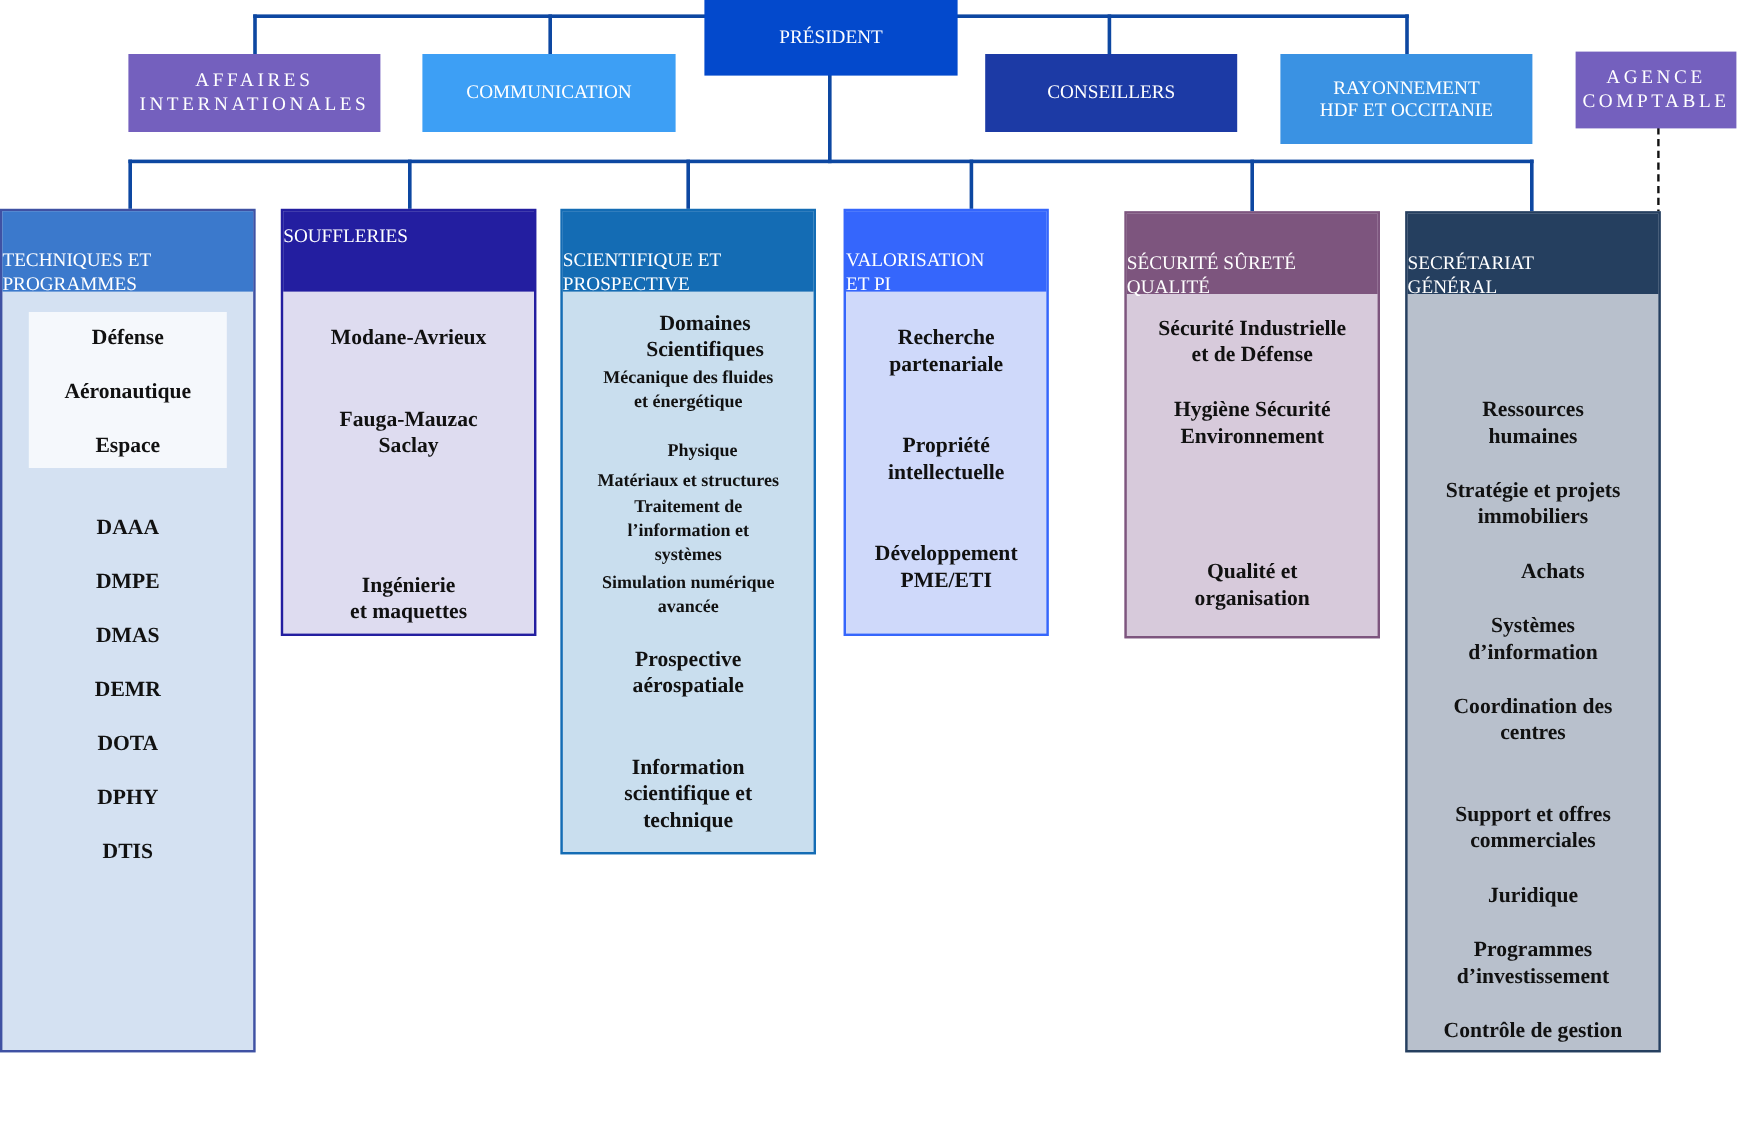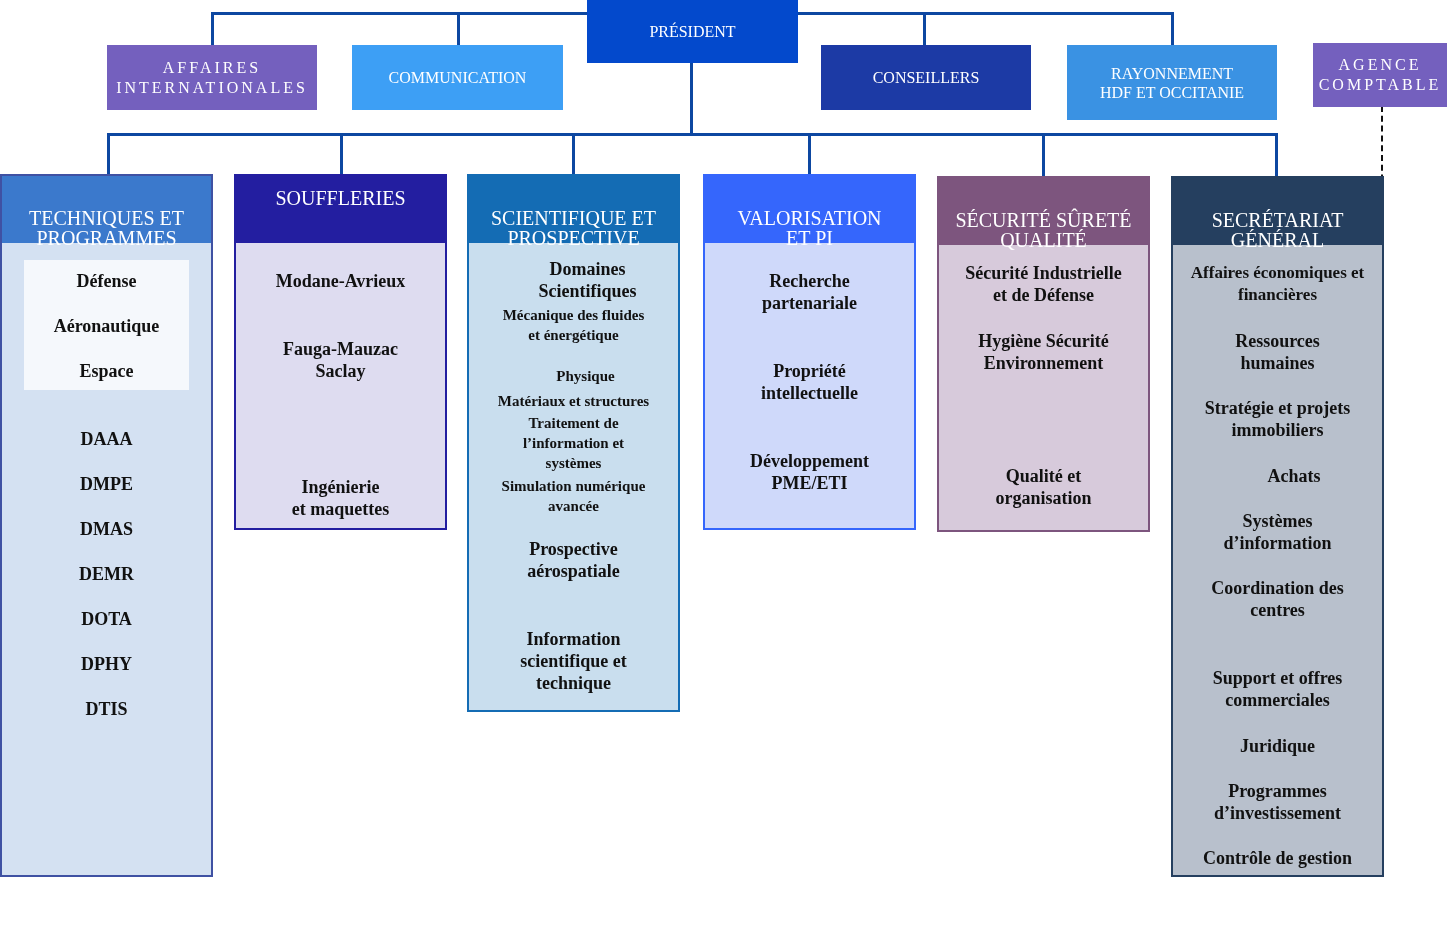--- a/index.html
+++ b/index.html
@@ -4,22 +4,22 @@
 <style>
   html, body { margin:0; padding:0; }
   body { width:1456px; height:949px; background:#ffffff; position:relative; overflow:hidden;
          font-family:"Liberation Serif","DejaVu Serif",serif; }
   .line { position:absolute; background:#0d47a1; }
   .dash { position:absolute; border-left:2px dashed #111; width:0; }
   .top-box { position:absolute; color:#fff; display:flex; align-items:center; justify-content:center;
              text-align:center; font-size:16px; line-height:19px; }
   .spaced { letter-spacing:3px; font-size:16px; line-height:20px; }
   .col { position:absolute; box-sizing:border-box; border:2px solid; }
-  .col-head { position:absolute; left:0; right:0; top:0; color:#fff; text-align:center;
-              font-size:20px; line-height:20px; box-sizing:border-box; padding-top:12px; }
+  .col-head { position:absolute; left:0; right:0; top:0; color:#fff; text-align:left;
+              font-size:16px; line-height:20px; box-sizing:border-box; padding-top:12px; }
   .item { position:absolute; left:0; right:0; text-align:center; font-weight:bold; color:#111;
           font-size:18px; line-height:22px; white-space:pre-line; }
   .item.small { font-size:15px; line-height:20px; }
   .inner-white { position:absolute; background:#f5f8fc; }
 </style>
 </head>
 <body>
 
 <div class="line" style="left:211px;top:12px;width:963px;height:3px;"></div>
 <div class="line" style="left:211px;top:12px;width:3px;height:34px;"></div>
@@ -104,21 +104,21 @@
 systèmes</div>
   <div class="item small" style="top:300px;">Simulation numérique
 avancée</div>
   <div class="item" style="top:362px;">Prospective
 aérospatiale</div>
   <div class="item" style="top:452px;">Information
 scientifique et
 technique</div>
 </div>
 
-<div class="col" style="left:703px;top:174px;width:213px;height:356px;border-color:#3566fc;background:#cfd9fa;">
+<div class="col" style="left:703px;top:174px;width:171px;height:356px;border-color:#3566fc;background:#cfd9fa;">
   <div class="col-head" style="height:67px;background:#3566fc;white-space:pre-line;">
     <span>VALORISATION
 ET PI</span>
   </div>
   <div class="item" style="top:94px;">Recherche
 partenariale</div>
   <div class="item" style="top:184px;">Propriété
 intellectuelle</div>
   <div class="item" style="top:274px;">Développement
 PME/ETI</div>
@@ -135,22 +135,20 @@
 Environnement</div>
   <div class="item" style="top:287px;">Qualité et
 organisation</div>
 </div>
 
 <div class="col" style="left:1171px;top:176px;width:213px;height:701px;border-color:#253f5f;background:#b8c0cc;">
   <div class="col-head" style="height:67px;background:#253f5f;white-space:pre-line;">
     <span>SECRÉTARIAT
 GÉNÉRAL</span>
   </div>
-  <div class="item" style="top:84px;font-size:17px;">Affaires économiques et
-financières</div>
   <div class="item" style="top:152px;">Ressources
 humaines</div>
   <div class="item" style="top:219px;">Stratégie et projets
 immobiliers</div>
   <div class="item" style="top:287px;padding-left:33px;">Achats</div>
   <div class="item" style="top:332px;">Systèmes
 d’information</div>
   <div class="item" style="top:399px;">Coordination des
 centres</div>
   <div class="item" style="top:489px;">Support et offres

